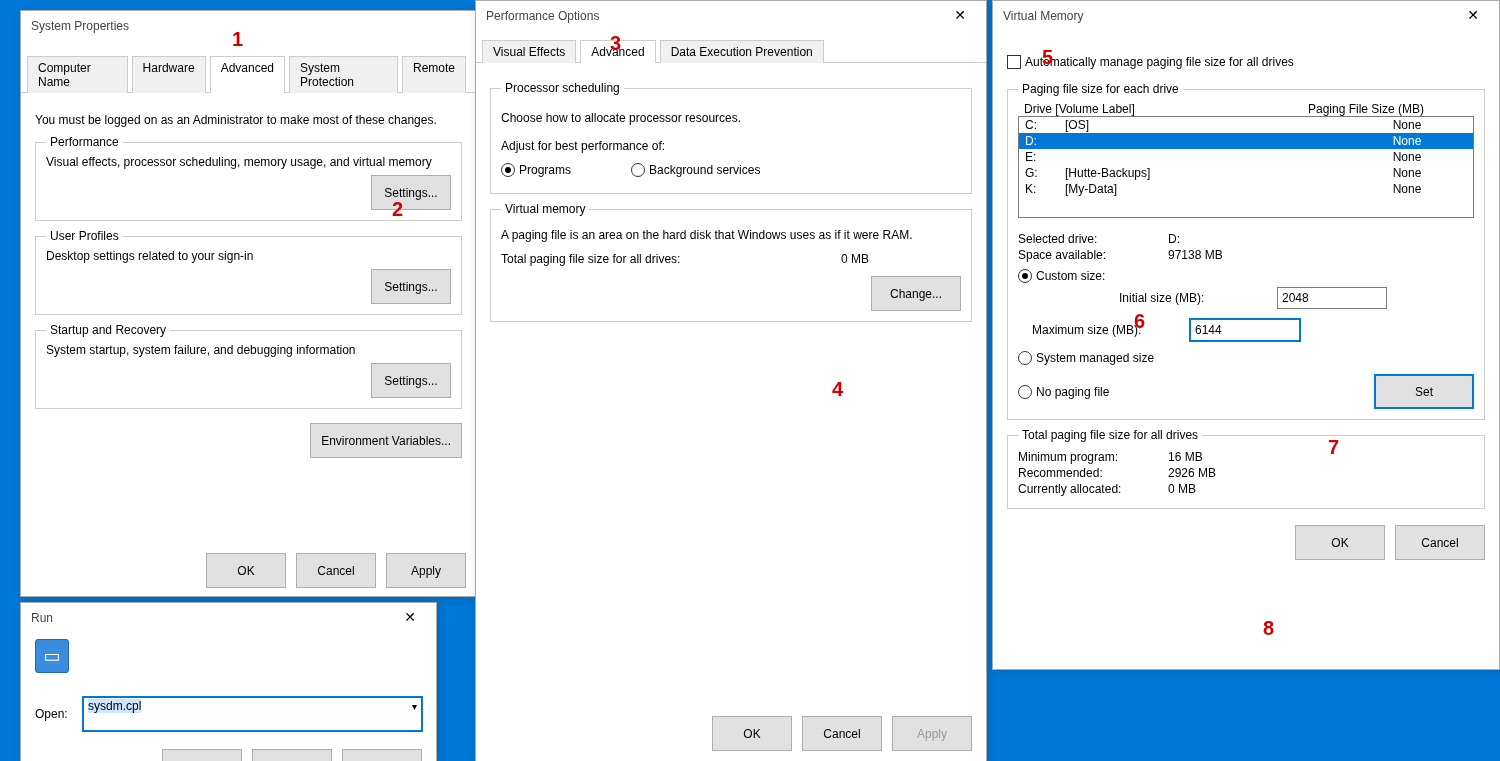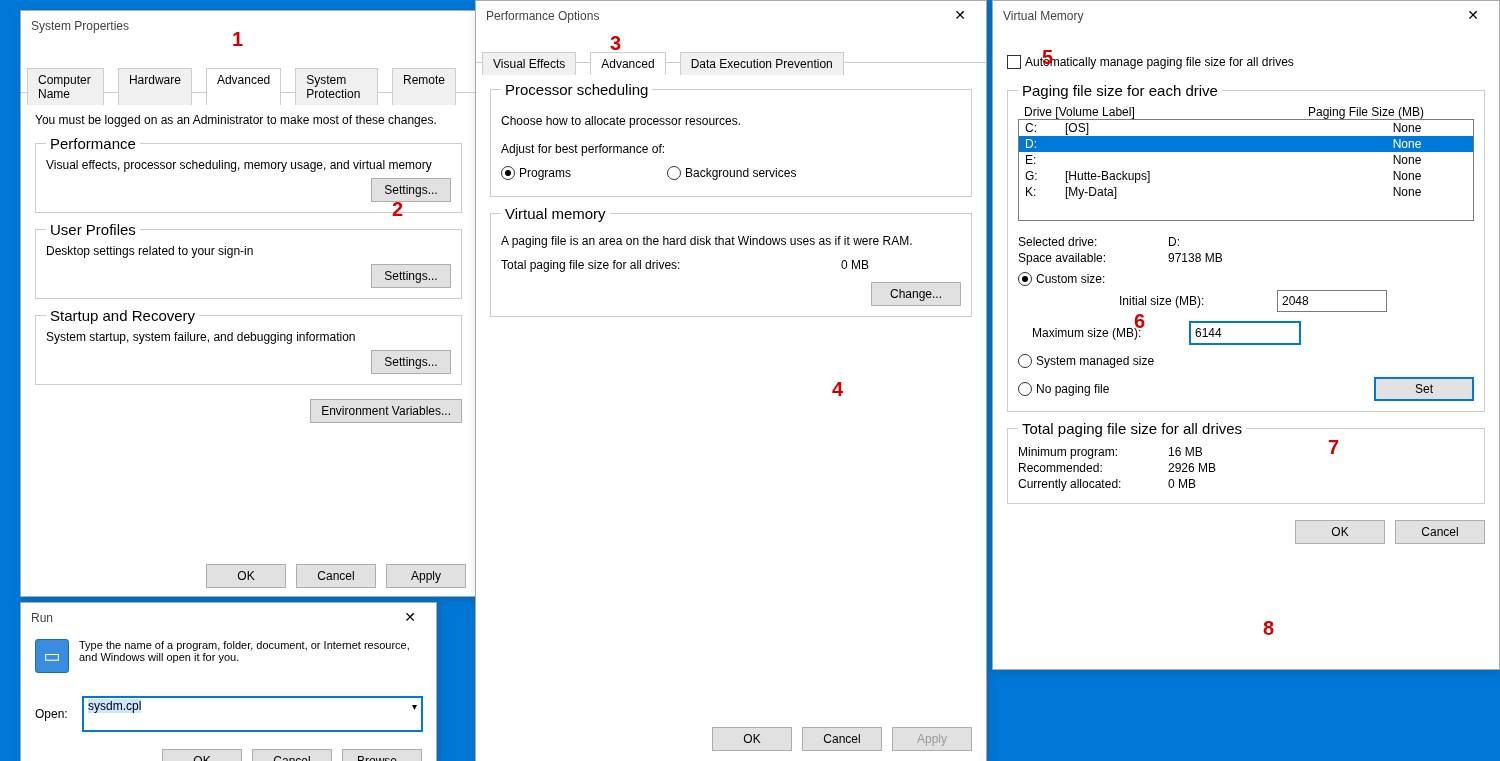--- a/index.html
+++ b/index.html
@@ -35,36 +35,36 @@
   }
   .tabs {
     display: flex;
     border-bottom: 1px solid #ccc;
     padding: 0 6px;
   }
   .tab {
     padding: 4px 10px;
     border: 1px solid #ccc;
     border-bottom: none;
-    margin-right: 14px;
+    margin-right: 4px;
     background: #f0f0f0;
     position: relative;
-    top: 13px;
+    top: 1px;
   }
   .tab.active { background: #fff; }
   .content { padding: 10px 14px; }
   fieldset {
     border: 1px solid #ccc;
     margin: 8px 0;
     padding: 6px 10px 10px 10px;
   }
-  legend { font-size: 15px; padding: 0 4px; }
+  legend { font-size: 12px; padding: 0 4px; }
   .btn {
     min-width: 80px;
-    height: 24px;
+    height: 35px;
     border: 1px solid #adadad;
     background: #e1e1e1;
     font-size: 12px;
     padding: 0 10px;
     display: inline-flex;
     align-items: center;
     justify-content: center;
   }
   .btn-row { text-align: right; margin-top:6px; }
   .row { display:flex; align-items:center; gap:8px; margin:4px 0;}
@@ -167,21 +167,21 @@
   <div class="tabs" style="margin-top:8px;">
     <div class="tab">Visual Effects</div>
     <div class="tab active">Advanced</div>
     <div class="tab">Data Execution Prevention</div>
   </div>
   <div class="content">
     <fieldset>
       <legend>Processor scheduling</legend>
       <div style="margin:10px 0;">Choose how to allocate processor resources.</div>
       <div style="margin:14px 0 10px 0;">Adjust for best performance of:</div>
-      <div style="display:flex; gap:80px; margin-bottom:6px;">
+      <div style="display:flex; gap:44px; margin-bottom:6px;">
         <span class="radio">
             <span class="radio-circle sel"></span>
             <span>Programs</span>
           </span>
         <span class="radio">
             <span class="radio-circle"></span>
             <span>Background services</span>
           </span>
       </div>
     </fieldset>
@@ -312,21 +312,20 @@
 </div>
 
 <div class="window" style="left:20px; top:602px; width:415px; height:158px;">
   <div class="titlebar">
     <span class="title">Run</span>
     <span class="closebtn">✕</span>
   </div>
   <div class="content" style="padding-top:6px;">
     <div style="display:flex; gap:10px;">
       <span class="run-icon">▭</span>
-      <span style="flex:1; font-size:11px;">Type the name of a program, folder, document, or Internet resource, and Windows will open it for you.</span>
     </div>
     <div class="row" style="margin-top:24px;">
       <span style="width:40px;">Open:</span>
       <div style="position:relative; flex:1;">
         <div style="border:1px solid #0078d7; outline:1px solid #0078d7; height:20px; padding:1px 18px 11px 4px; position:relative;">
           <span class="blue-highlight">sysdm.cpl</span>
           <span style="position:absolute; right:4px; top:3px; font-size:10px;">▾</span>
         </div>
       </div>
     </div>

